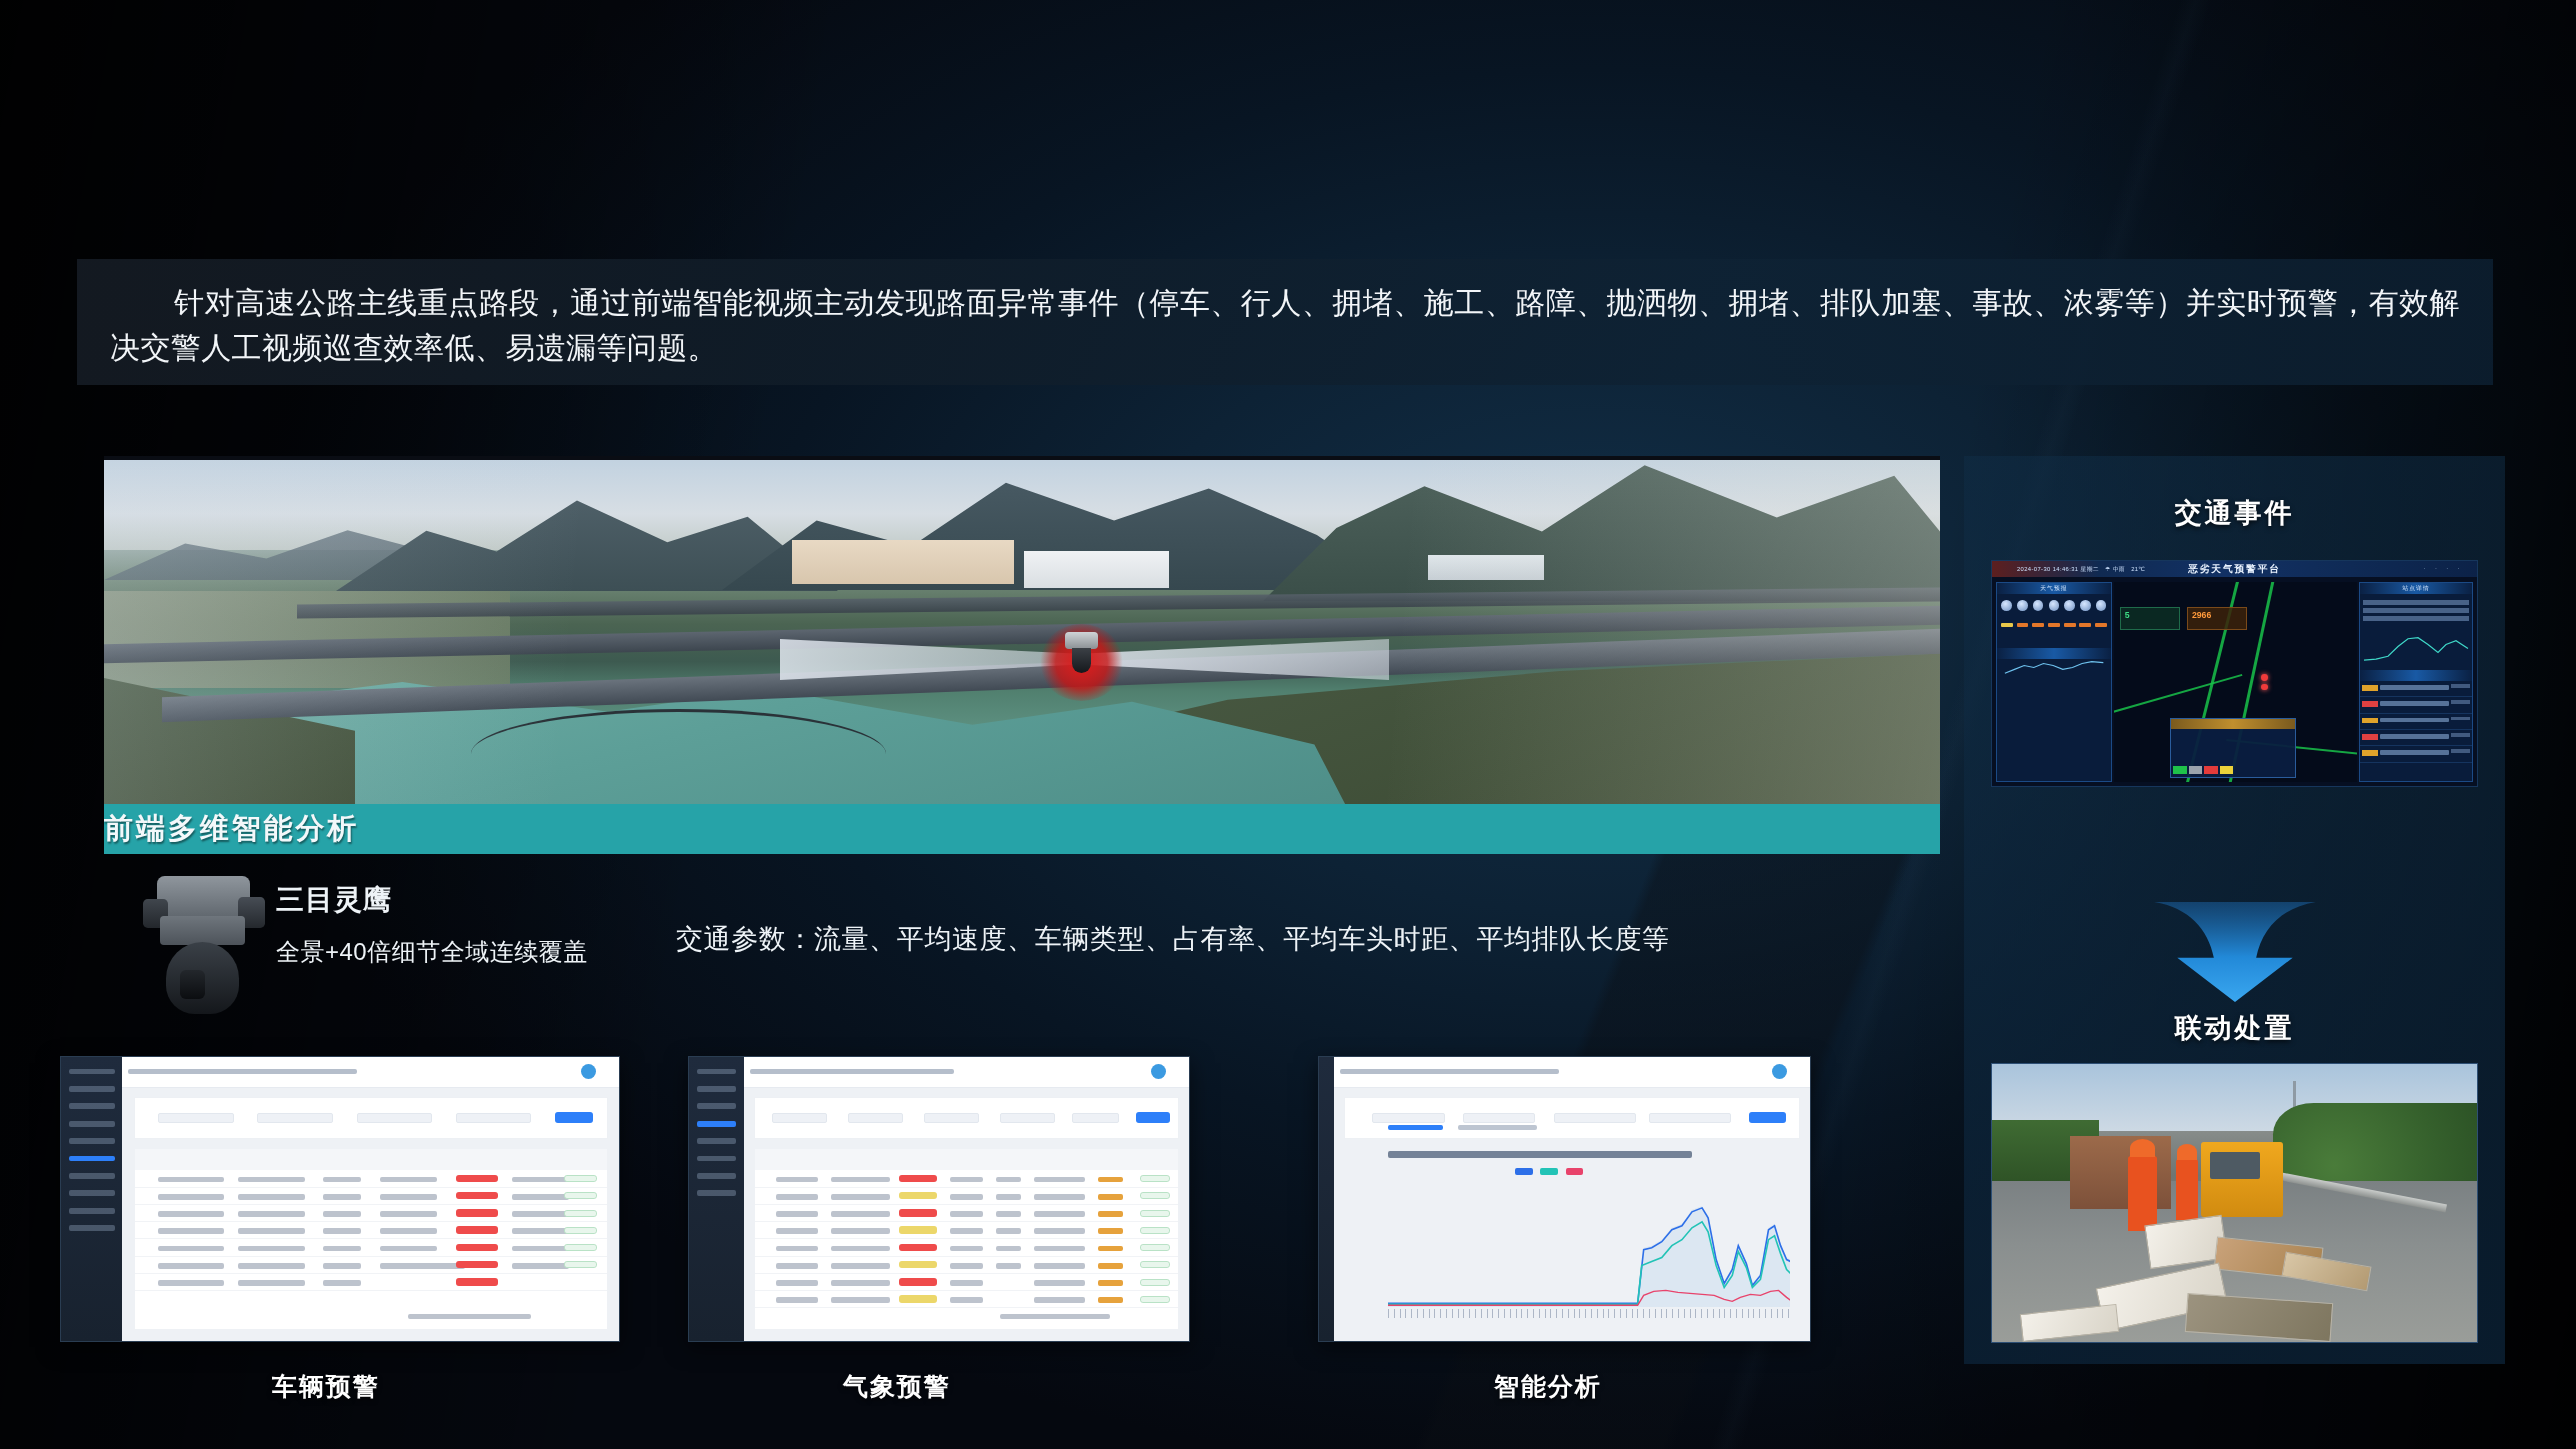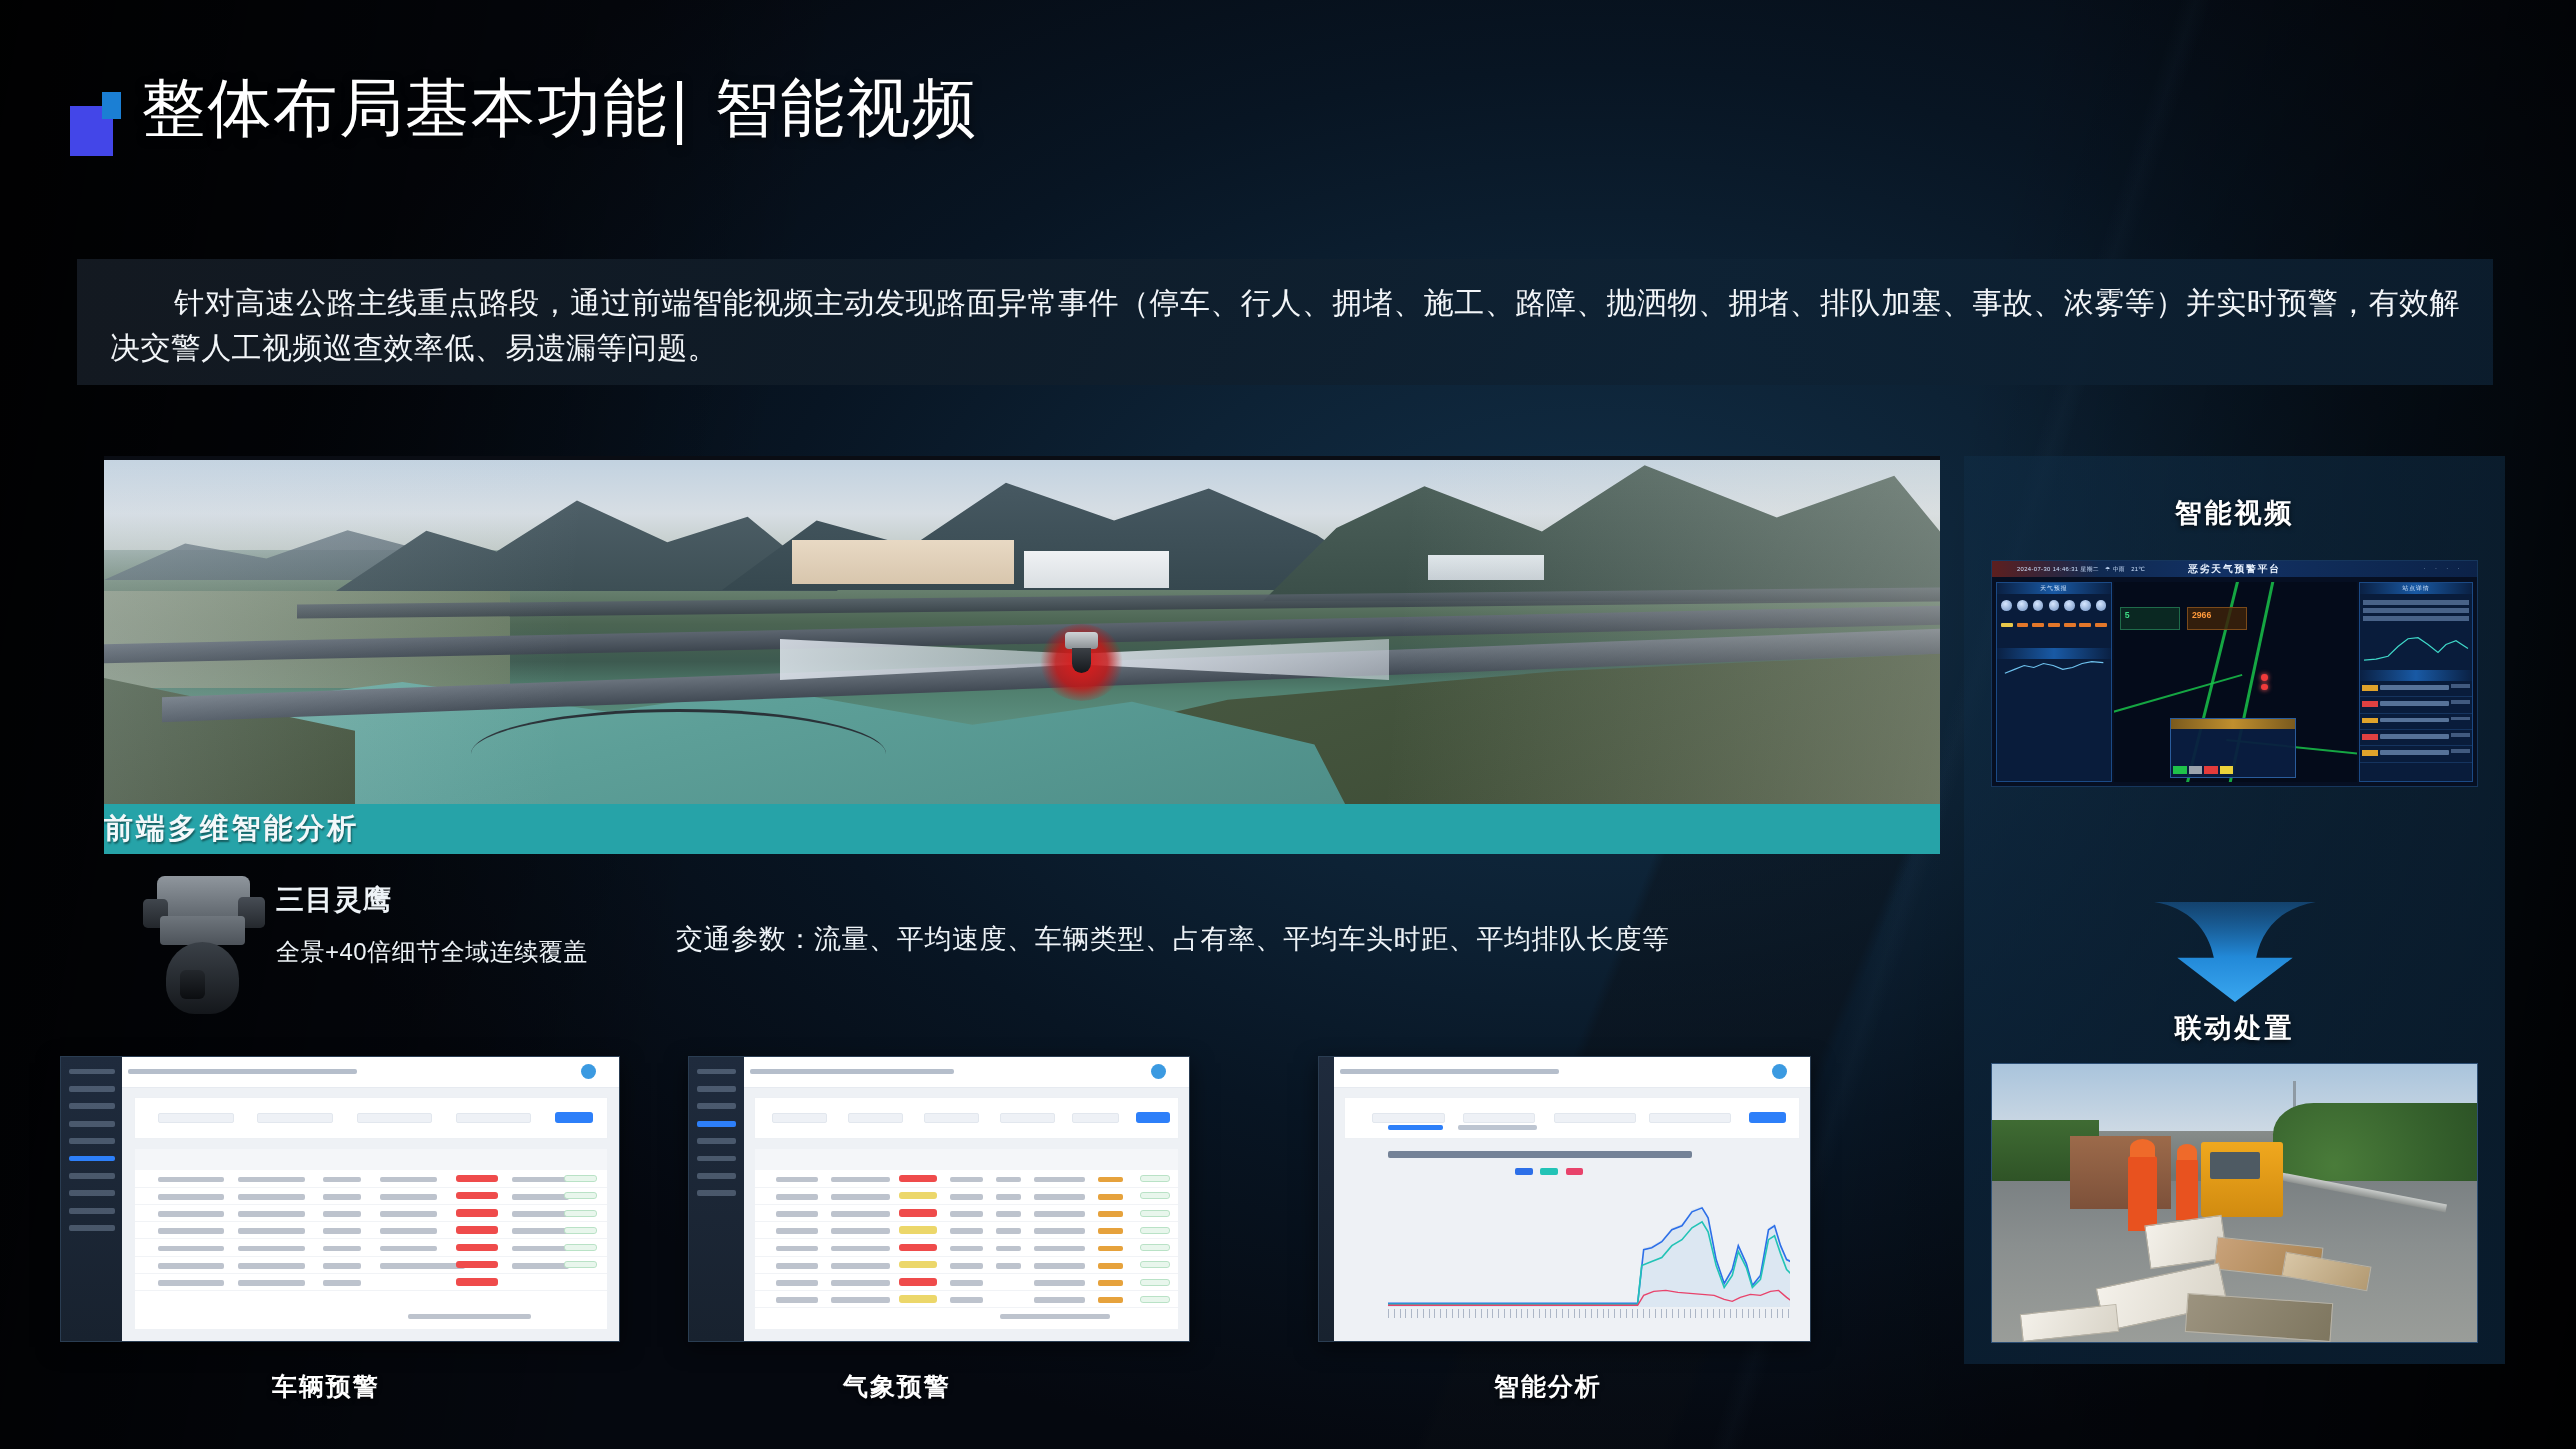--- a/index.html
+++ b/index.html
@@ -258,27 +258,20 @@
 
   .rtitle-2{ z-index:4;font-family:Liberation Serif, serif; }
 </style>
 </head>
 <body>
 
 <div class="slide">
   <div class="diag diag-1"></div>
   <div class="diag diag-2"></div>
 
-  <div class="header">
-    <div class="bullet">
-      <div class="sq-main"></div>
-      <div class="sq-top"></div>
-    </div>
-    <div class="page-title">整体布局基本功能| 智能视频</div>
-  </div>
 
   <div class="desc-band">
     <div class="desc-text">针对高速公路主线重点路段，通过前端智能视频主动发现路面异常事件（停车、行人、拥堵、施工、路障、抛洒物、拥堵、排队加塞、事故、浓雾等）并实时预警，有效解决交警人工视频巡查效率低、易遗漏等问题。</div>
   </div>
 
   <div class="pano-wrap">
     <div class="pano">
       <div class="sky"></div>
       <div class="mtn m4"></div>
       <div class="mtn m1"></div>
@@ -560,21 +553,21 @@
       </svg>
     </div>
     <div class="s-xaxis"></div>
   </div>
 
   <div class="caption cap-1">车辆预警</div>
   <div class="caption cap-2">气象预警</div>
   <div class="caption cap-3">智能分析</div>
 
   <div class="rpanel">
-    <div class="rtitle rtitle-1">智能视频</div>
+    <div class="rtitle rtitle-1">交通事件</div>
 
     <div class="wx">
       <div class="wx-top">
         <div class="wx-date">
           <span>2024-07-30 14:46:31 星期二</span>
           &nbsp; ☂ <span>中雨</span>
           &nbsp; <span>21℃</span>
         </div>
         <div class="wx-brand">恶劣天气预警平台</div>
         <div class="wx-nav">· · · ·</div>

